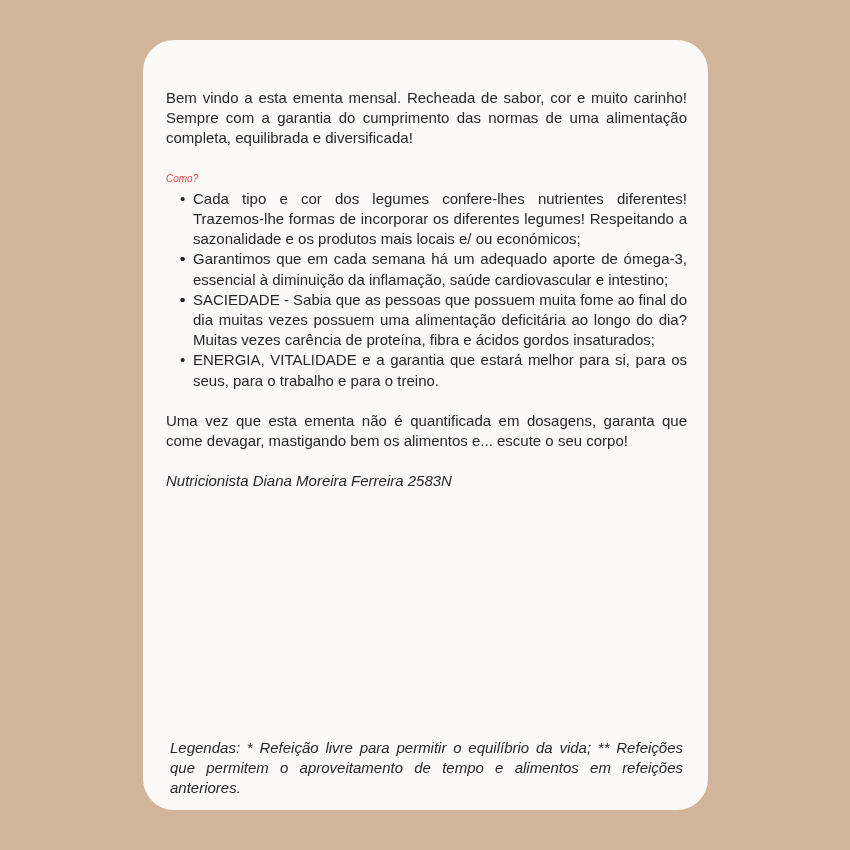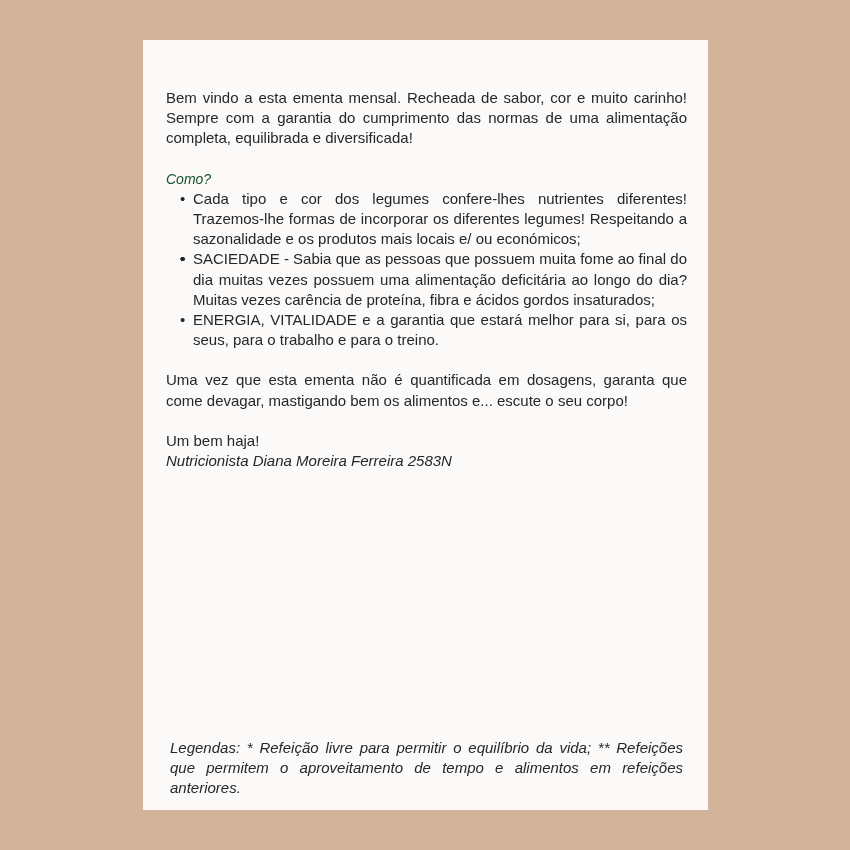--- a/index.html
+++ b/index.html
@@ -19,41 +19,42 @@
     height: 850px;
   }
   #page {
     position: absolute;
     left: 143px;
     top: 40px;
     width: 565px;
     height: 770px;
     background: #fbfaf9;
     box-sizing: border-box;
+    border-radius: 31px;
   }
   #doc-body {
     position: absolute;
     left: 23px;
     top: 48px;
     width: 521px;
   }
   .para {
     color: #26262b;
     font-size: 15px;
     line-height: 20.2px;
     text-align: justify;
     margin: 0;
     hyphens: none;
   }
   .para-gap {
     height: 20px;
   }
   .section-head {
-    color: #14532d;
-    font-size: 14px;
+    color: #ef4444;
+    font-size: 10px;
     line-height: 20.2px;
     font-style: italic;
     margin: 0;
   }
   ul.bullets {
     list-style: none;
     margin: 0;
     padding: 0;
   }
   ul.bullets > li {
@@ -112,41 +113,41 @@
       <ul class="bullets">
         <li>
           <span class="dot">•</span>
           <span>Cada tipo e cor dos legumes confere-lhes nutrientes diferentes! Trazemos-lhe formas de incorporar os diferentes legumes! Respeitando a sazonalidade e os produtos mais locais e/ ou económicos;</span>
         </li>
         <li>
           <span class="dot">•</span>
         </li>
         <li>
           <span class="dot">•</span>
+          <span>Garantimos que em cada semana há um adequado aporte de ómega-3, essencial à diminuição da inflamação, saúde cardiovascular e intestino;</span>
         </li>
         <li>
           <span class="dot">•</span>
         </li>
         <li>
           <span class="dot">•</span>
           <span>SACIEDADE - Sabia que as pessoas que possuem muita fome ao final do dia muitas vezes possuem uma alimentação deficitária ao longo do dia? Muitas vezes carência de proteína, fibra e ácidos gordos insaturados;</span>
         </li>
         <li>
           <span class="dot">•</span>
           <span>ENERGIA, VITALIDADE e a garantia que estará melhor para si, para os seus, para o trabalho e para o treino.</span>
         </li>
       </ul>
 
       <div class="para-gap"></div>
 
       <p class="para">Uma vez que esta ementa não é quantificada em dosagens, garanta que come devagar, mastigando bem os alimentos e... escute o seu corpo!</p>
 
       <div class="para-gap"></div>
 
-      <p class="para">Um bem haja!</p>
       <p class="para">Nutricionista Diana Moreira Ferreira 2583N</p>
 
     </div>
 
     <div id="legend-block">
       <p class="legend-text">Legendas: * Refeição livre para permitir o equilíbrio da vida; ** Refeições que permitem o aproveitamento de tempo e alimentos em refeições anteriores.</p>
     </div>
 
   </div>
 

